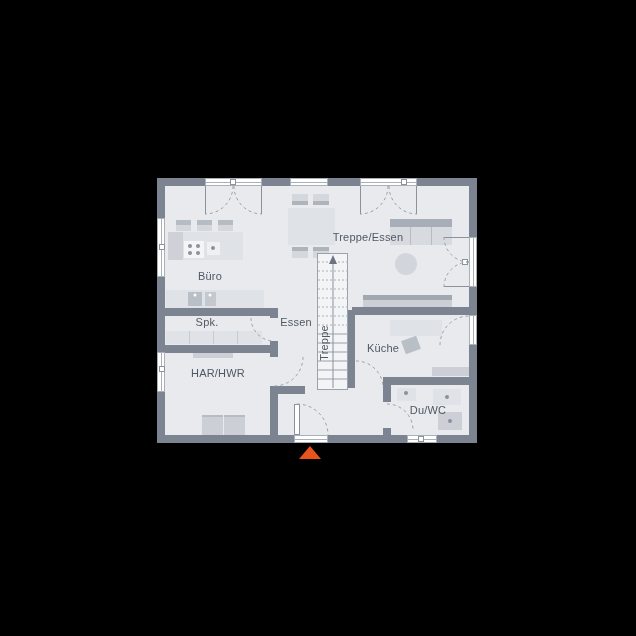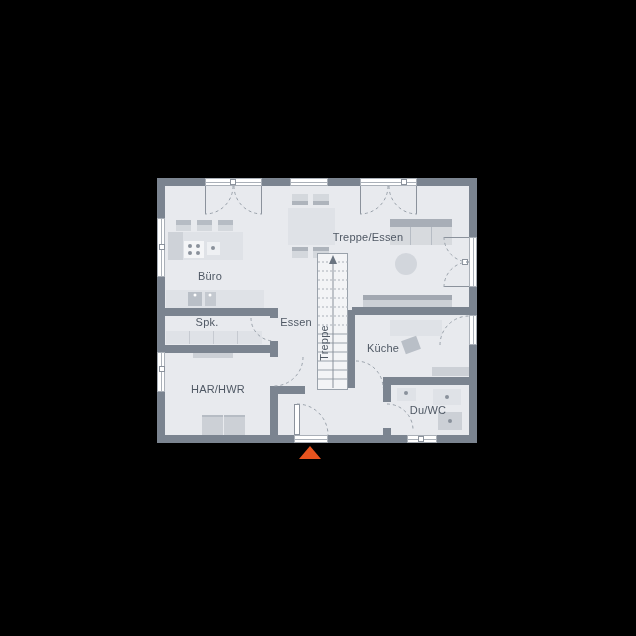--- a/index.html
+++ b/index.html
@@ -194,18 +194,18 @@
         <circle cx="210" cy="295" r="1.5"></circle>
     </g>
   </svg>
 
   <div class="label" style="left:180px;top:270px;width:60px;">Büro</div>
   <div class="label" style="left:318px;top:231px;width:100px;">Treppe/Essen</div>
   <div class="label" style="left:177px;top:316px;width:60px;">Spk.</div>
   <div class="label" style="left:266px;top:316px;width:60px;">Essen</div>
   <div class="label" style="left:284px;top:337px;width:80px;transform:rotate(-90deg);">Treppe</div>
   <div class="label" style="left:353px;top:342px;width:60px;">Küche</div>
-  <div class="label" style="left:168px;top:383px;width:100px;">HAR/HWR</div>
+  <div class="label" style="left:168px;top:367px;width:100px;">HAR/HWR</div>
   <div class="label" style="left:398px;top:404px;width:60px;">Du/WC</div>
 
   <div class="triangle"></div>
 
 </div>
 
 </body></html>

